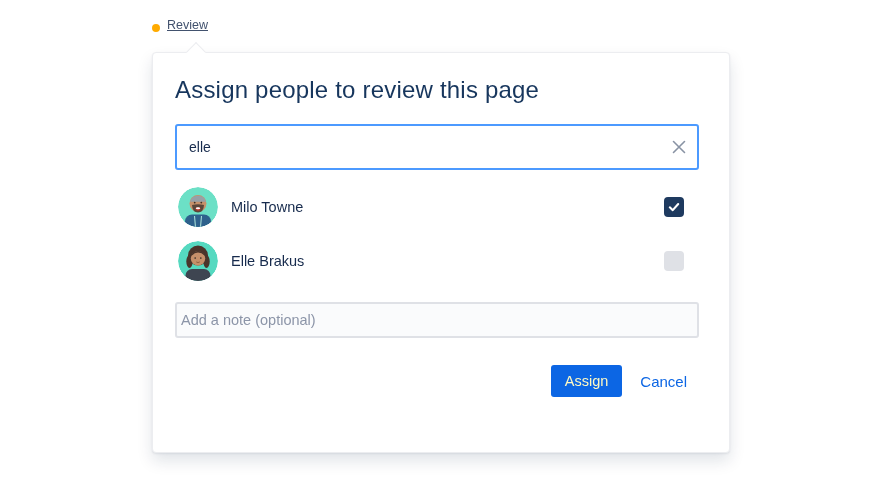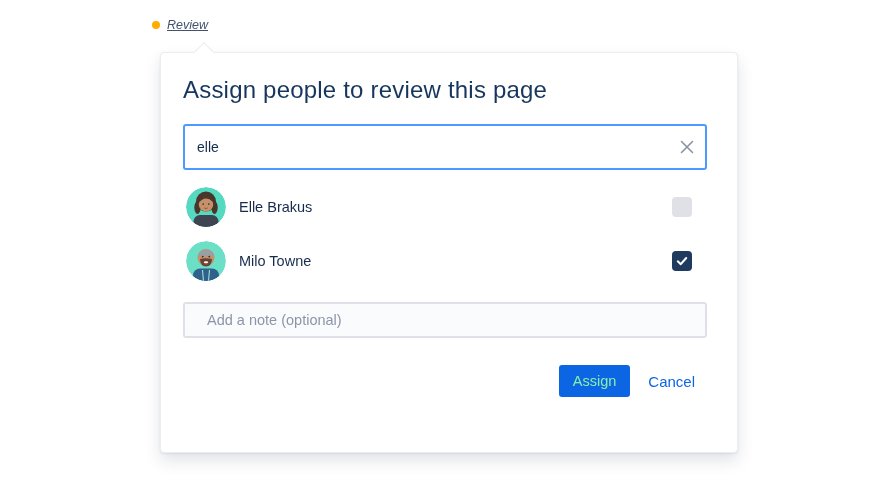--- a/index.html
+++ b/index.html
@@ -8,39 +8,38 @@
     width: 871px; height: 496px;
     background: #ffffff;
     font-family: "Liberation Sans", sans-serif;
     position: relative;
     overflow: hidden;
   }
 
   
   .review-badge {
     position: absolute; left: 152px; top: 18px;
-    display: flex; align-items: center; gap: 7px;
-    cursor: pointer;
-    font-style: italic;
+    display: flex; align-items: flex-end; gap: 7px;
+    cursor: pointer;
   }
   .review-ring {
     width: 7px; height: 7px;
     border: 4px solid var(--badge-ring);
     border-radius: 50%;
     background: #fff;
   }
   .review-label {
     font-size: 12.5px;
     color: var(--muted-link);
     text-decoration: underline;
   }
 
   
   .dialog {
-    position: absolute; left: 160px; top: 52px;
+    position: absolute; left: 152px; top: 52px;
     width: 578px; height: 401px;
     background: #fff;
     border: 1px solid #ECEDF0;
     border-radius: 4px;
     box-shadow: 0 8px 16px rgba(9,30,66,0.12), 0 1px 2px rgba(9,30,66,0.08);
     padding: 23px 30px 0 22px;
   }
   .dialog-caret {
     position: absolute; top: -8px; left: 36px;
     width: 14px; height: 14px;
@@ -107,40 +106,40 @@
   .checkbox.checked { background: var(--checkbox-checked); }
   .checkbox.unchecked { background: var(--checkbox-unchecked); }
 
   
   .note-input {
     margin-top: 14px;
     width: 100%; height: 36px;
     border: 2px solid #DFE1E6;
     background: #FAFBFC;
     border-radius: 3px;
-    padding: 0 22px;
+    padding: 0 4px;
     font-size: 14.5px;
     color: var(--text);
     font-family: inherit;
     outline: none;
   }
   .note-input::placeholder { color: var(--muted); }
 
   
   .actions {
     margin-top: 27px;
     display: flex; align-items: center; justify-content: flex-end;
     gap: 18px;
     padding-right: 12px;
   }
   .assign-btn {
     height: 32px;
     padding: 0 14px;
     background: var(--accent);
-    color: #86efac;
+    color: #fef9c3;
     border: none; border-radius: 3px;
     font-size: 14.5px; font-weight: 500;
     font-family: inherit;
     cursor: pointer;
   }
   .cancel-link {
     color: var(--accent);
     font-size: 15px; font-weight: 500;
     cursor: pointer;
   }
@@ -161,47 +160,20 @@
   <div class="search-box">
     <input class="search-input" type="text" value="elle" style="">
     <button class="clear-btn">
       <svg width="18" height="18" viewBox="0 0 18 18">
         <path d="M3.5 3.5 L14.5 14.5 M14.5 3.5 L3.5 14.5" stroke="#8993A4" stroke-width="1.6" stroke-linecap="round"></path>
       </svg>
     </button>
   </div>
 
   <div class="people-list">
-
-    <div class="person-row">
-      <svg class="avatar" width="40" height="40" viewBox="0 0 40 40">
-        <defs>
-            <clipPath id="clip-e">
-              <circle cx="20" cy="20" r="20"></circle>
-            </clipPath>
-          </defs>
-        <g clip-path="url(#clip-e)">
-          <circle cx="20" cy="20" r="20" fill="#55D9C0"></circle>
-          <circle cx="20" cy="14.5" r="10" fill="#4A352B"></circle>
-          <ellipse cx="11.5" cy="20.5" rx="3.2" ry="6.5" fill="#4A352B"></ellipse>
-          <ellipse cx="28.5" cy="20.5" rx="3.2" ry="6.5" fill="#4A352B"></ellipse>
-          <circle cx="20" cy="17.5" r="7.2" fill="#C6906A"></circle>
-          <path d="M12.9 15.2 a7.2 7.2 0 0 1 14.2 0 l0 -2.2 a7.2 8 0 0 0 -14.2 0 z" fill="#4A352B"></path>
-          <path d="M13 15.5 a7.3 7.3 0 0 1 14 -0.5 q-3.5 -3.4 -7 -3.4 q-3.5 0 -7 3.9 z" fill="#4A352B"></path>
-          <circle cx="17.2" cy="17" r="0.85" fill="#3B2F28"></circle>
-          <circle cx="22.8" cy="17" r="0.85" fill="#3B2F28"></circle>
-          <path d="M18.6 21.2 q1.4 1 2.8 0" stroke="#8A5A3B" stroke-width="0.9" fill="none" stroke-linecap="round"></path>
-          <rect x="7.5" y="28" width="25" height="14" rx="6.5" fill="#3E4551"></rect>
-        </g>
-      </svg>
-      <span class="person-name">Elle Brakus</span>
-      <span class="checkbox unchecked">
-        
-      </span>
-    </div>
 
     <div class="person-row">
       <svg class="avatar" width="40" height="40" viewBox="0 0 40 40">
         <defs>
             <clipPath id="clip-m">
               <circle cx="20" cy="20" r="20"></circle>
             </clipPath>
           </defs>
         <g clip-path="url(#clip-m)">
           <circle cx="20" cy="20" r="20" fill="#6CE0C6"></circle>
@@ -217,20 +189,47 @@
         </g>
       </svg>
       <span class="person-name">Milo Towne</span>
       <span class="checkbox checked">
         <svg width="14" height="14" viewBox="0 0 16 16">
           <path d="M3.2 8.4 L6.6 11.6 L12.8 4.6" stroke="#FFFFFF" stroke-width="2.4" fill="none" stroke-linecap="round" stroke-linejoin="round"></path>
         </svg>
       </span>
     </div>
 
+    <div class="person-row">
+      <svg class="avatar" width="40" height="40" viewBox="0 0 40 40">
+        <defs>
+            <clipPath id="clip-e">
+              <circle cx="20" cy="20" r="20"></circle>
+            </clipPath>
+          </defs>
+        <g clip-path="url(#clip-e)">
+          <circle cx="20" cy="20" r="20" fill="#55D9C0"></circle>
+          <circle cx="20" cy="14.5" r="10" fill="#4A352B"></circle>
+          <ellipse cx="11.5" cy="20.5" rx="3.2" ry="6.5" fill="#4A352B"></ellipse>
+          <ellipse cx="28.5" cy="20.5" rx="3.2" ry="6.5" fill="#4A352B"></ellipse>
+          <circle cx="20" cy="17.5" r="7.2" fill="#C6906A"></circle>
+          <path d="M12.9 15.2 a7.2 7.2 0 0 1 14.2 0 l0 -2.2 a7.2 8 0 0 0 -14.2 0 z" fill="#4A352B"></path>
+          <path d="M13 15.5 a7.3 7.3 0 0 1 14 -0.5 q-3.5 -3.4 -7 -3.4 q-3.5 0 -7 3.9 z" fill="#4A352B"></path>
+          <circle cx="17.2" cy="17" r="0.85" fill="#3B2F28"></circle>
+          <circle cx="22.8" cy="17" r="0.85" fill="#3B2F28"></circle>
+          <path d="M18.6 21.2 q1.4 1 2.8 0" stroke="#8A5A3B" stroke-width="0.9" fill="none" stroke-linecap="round"></path>
+          <rect x="7.5" y="28" width="25" height="14" rx="6.5" fill="#3E4551"></rect>
+        </g>
+      </svg>
+      <span class="person-name">Elle Brakus</span>
+      <span class="checkbox unchecked">
+        
+      </span>
+    </div>
+
   </div>
 
   <input class="note-input" type="text" placeholder="Add a note (optional)" style="">
 
   <div class="actions">
     <button class="assign-btn">Assign</button>
     <a class="cancel-link">Cancel</a>
   </div>
 </div>
 

